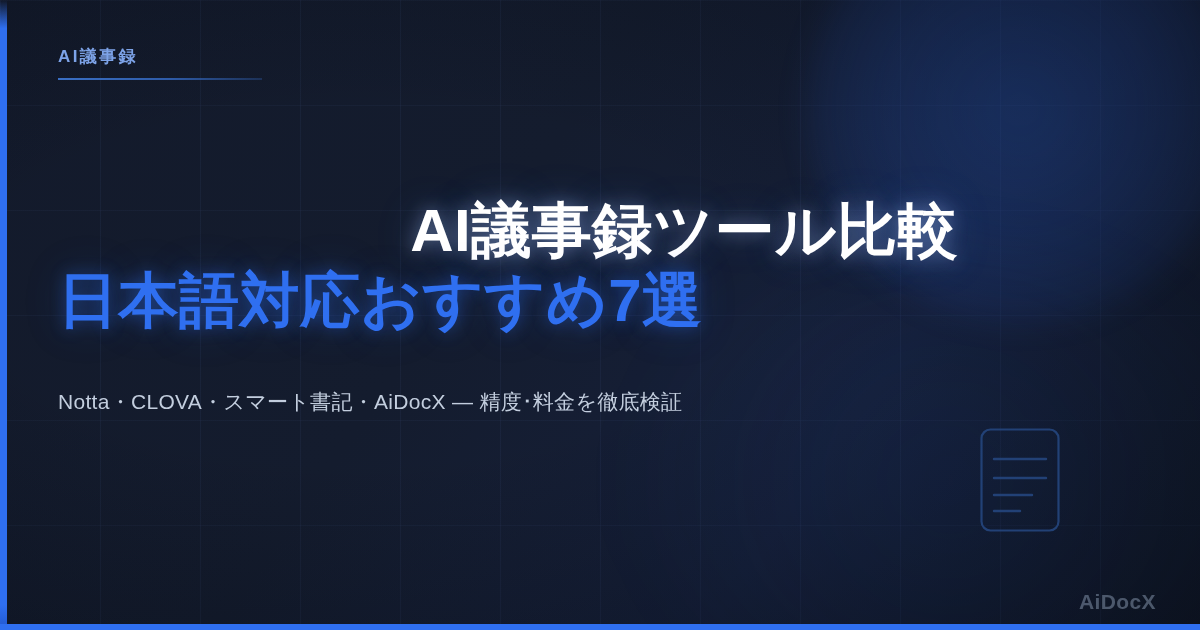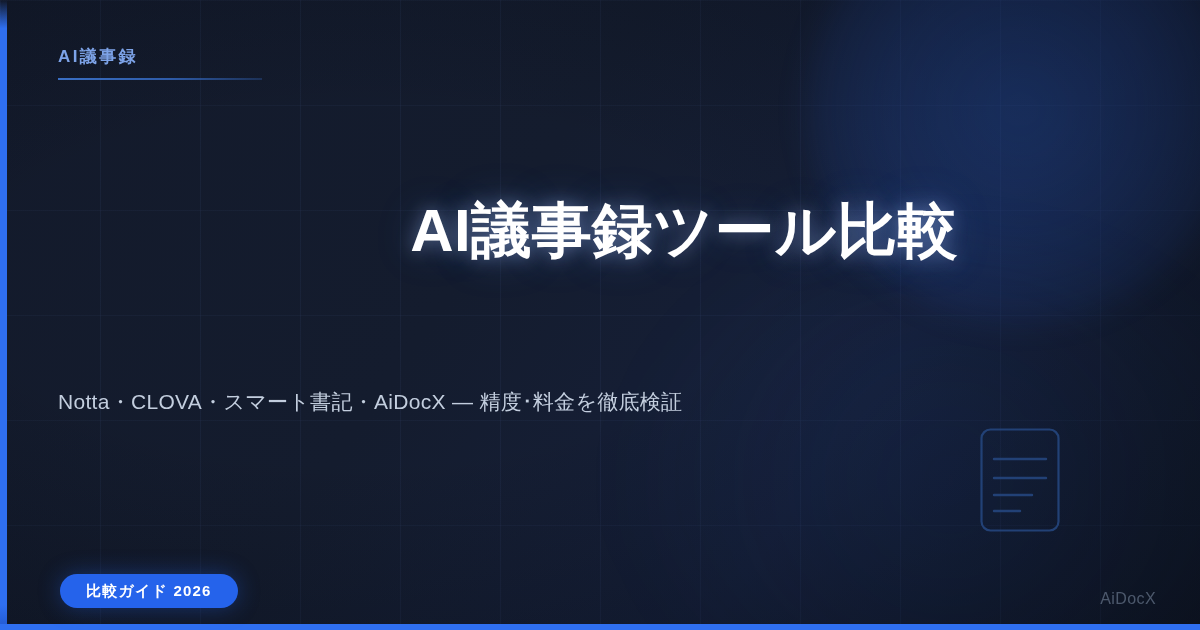--- a/index.html
+++ b/index.html
@@ -177,22 +177,22 @@
     color: #ffffff;
     letter-spacing: 1.2px;
     white-space: nowrap;
   }
 
   
   .watermark {
     position: absolute;
     right: 44px;
     top: 590px;
-    font-size: 16px;
-    font-weight: normal;
+    font-size: 21px;
+    font-weight: bold;
     color: rgba(152,170,196,0.45);
     letter-spacing: 0.4px;
   }
 
   
   .doc-icon {
     position: absolute;
     left: 980px;
     top: 428px;
     width: 80px;
@@ -221,23 +221,21 @@
     <line x1="14" y1="83" x2="40" y2="83" stroke="#24457c" stroke-width="2.4" stroke-linecap="round"></line>
   </svg>
 
   <div class="eyebrow-wrap">
     <div class="eyebrow-text">AI議事録</div>
     <div class="eyebrow-rule"></div>
   </div>
 
   <div class="headline">
     <div class="headline-line headline-line-1">AI議事録ツール比較</div>
+    <div class="headline-line headline-line-2">日本語対応おすすめ7選</div>
   </div>
 
   <div class="subtitle">Notta・CLOVA・スマート書記・AiDocX — 精度･料金を徹底検証</div>
 
-  <div class="badge-pill">
-    <span class="badge-text">比較ガイド 2026</span>
-  </div>
 
   <div class="watermark">AiDocX</div>
 
 </div>
 
 </body></html>

